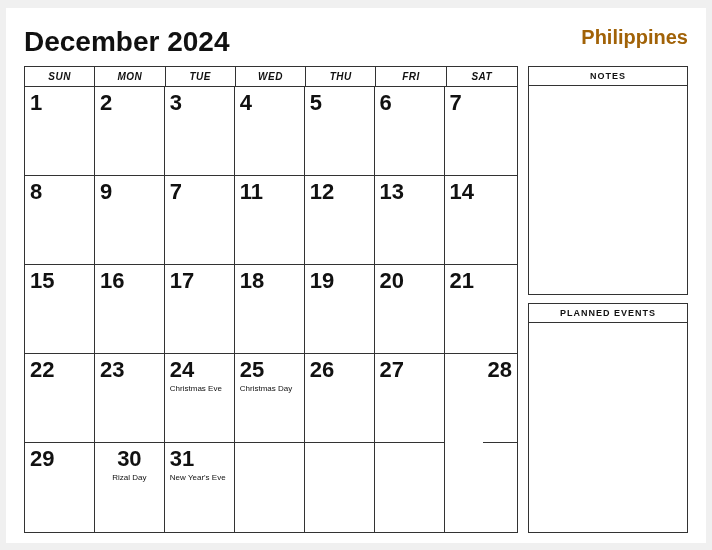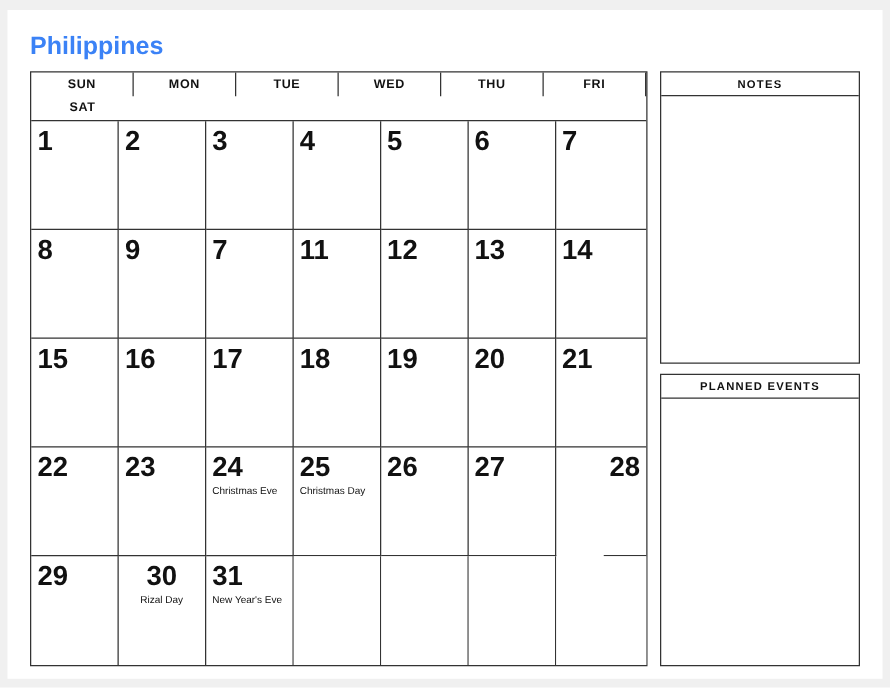--- a/index.html
+++ b/index.html
@@ -28,38 +28,39 @@
       margin-bottom: 8px;
     }
     .month-title {
       font-size: 28px;
       font-weight: bold;
       color: #111;
     }
     .country-title {
       font-size: 20px;
       font-weight: bold;
-      color: #3b82f6;
+      color: #a16207;
       text-align: right;
     }
     .main-content {
       display: flex;
       flex: 1;
       gap: 10px;
     }
     .calendar-section {
       flex: 1;
       border: 1.5px solid #333;
       display: flex;
       flex-direction: column;
     }
     .day-headers {
       display: grid;
-      grid-template-columns: repeat(6, 1fr);
+      grid-template-columns: repeat(7, 1fr);
       border-bottom: 1.5px solid #333;
+      font-style: italic;
     }
     .day-header {
       text-align: center;
       font-size: 10px;
       font-weight: bold;
       padding: 4px 2px;
       border-right: 1px solid #333;
       color: #111;
       letter-spacing: 0.5px;
     }
@@ -117,20 +118,21 @@
     }
     .sidebar-box-content {
       flex: 1;
     }
   </style>
 </head>
 <body>
 
 <div class="page">
   <div class="header">
+    <div class="month-title">December 2024</div>
     <div class="country-title">Philippines</div>
   </div>
   <div class="main-content">
     <div class="calendar-section">
       <div class="day-headers">
       <div class="day-header">SUN</div>
           <div class="day-header">MON</div>
           <div class="day-header">TUE</div>
           <div class="day-header">WED</div>
           <div class="day-header">THU</div>

